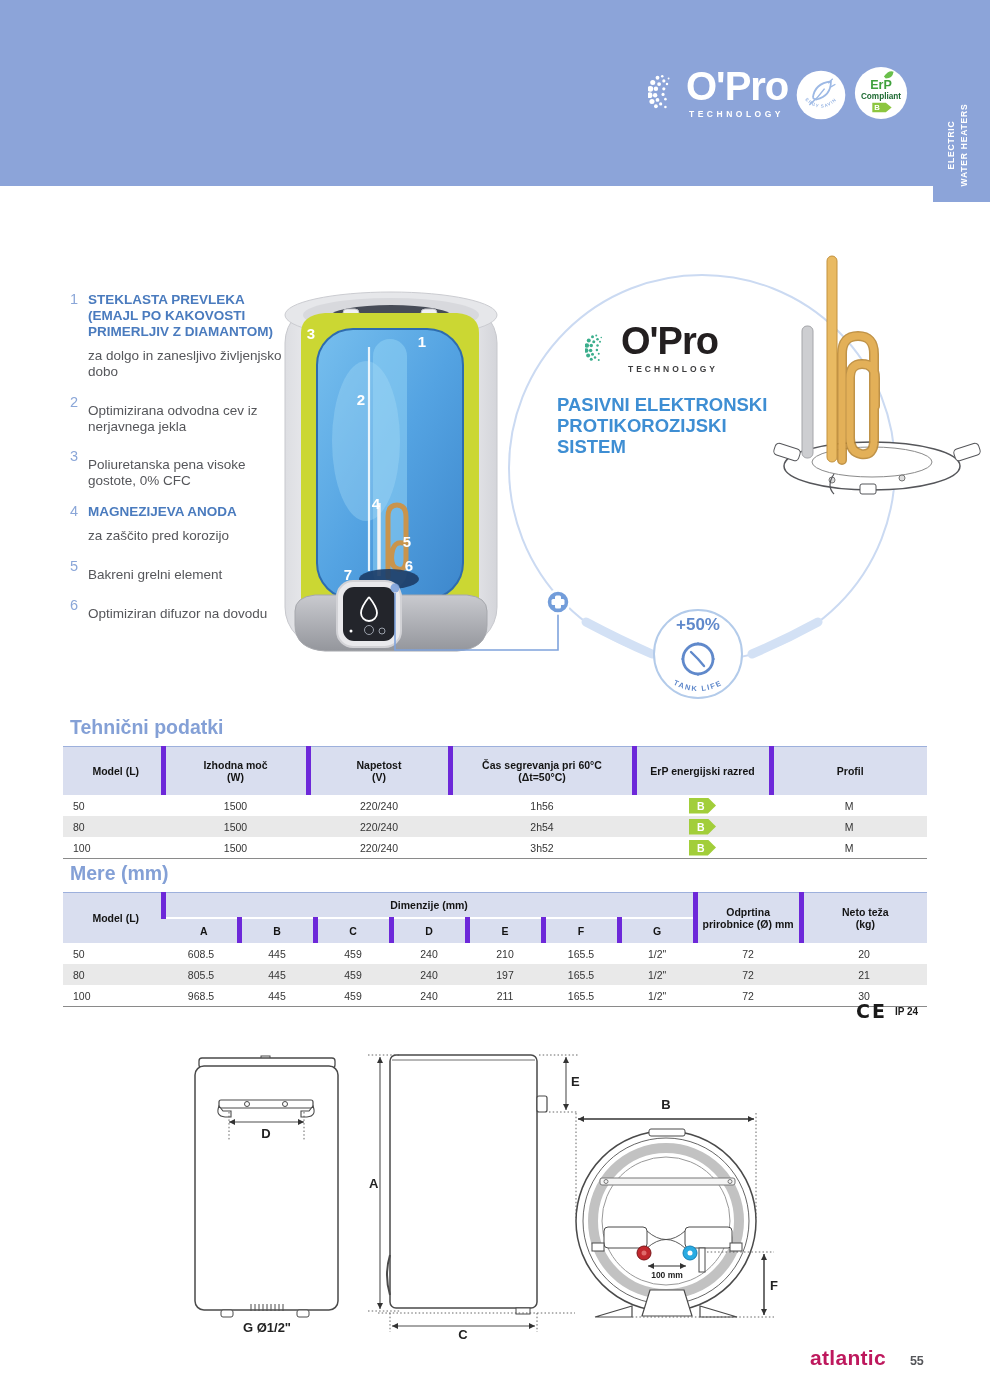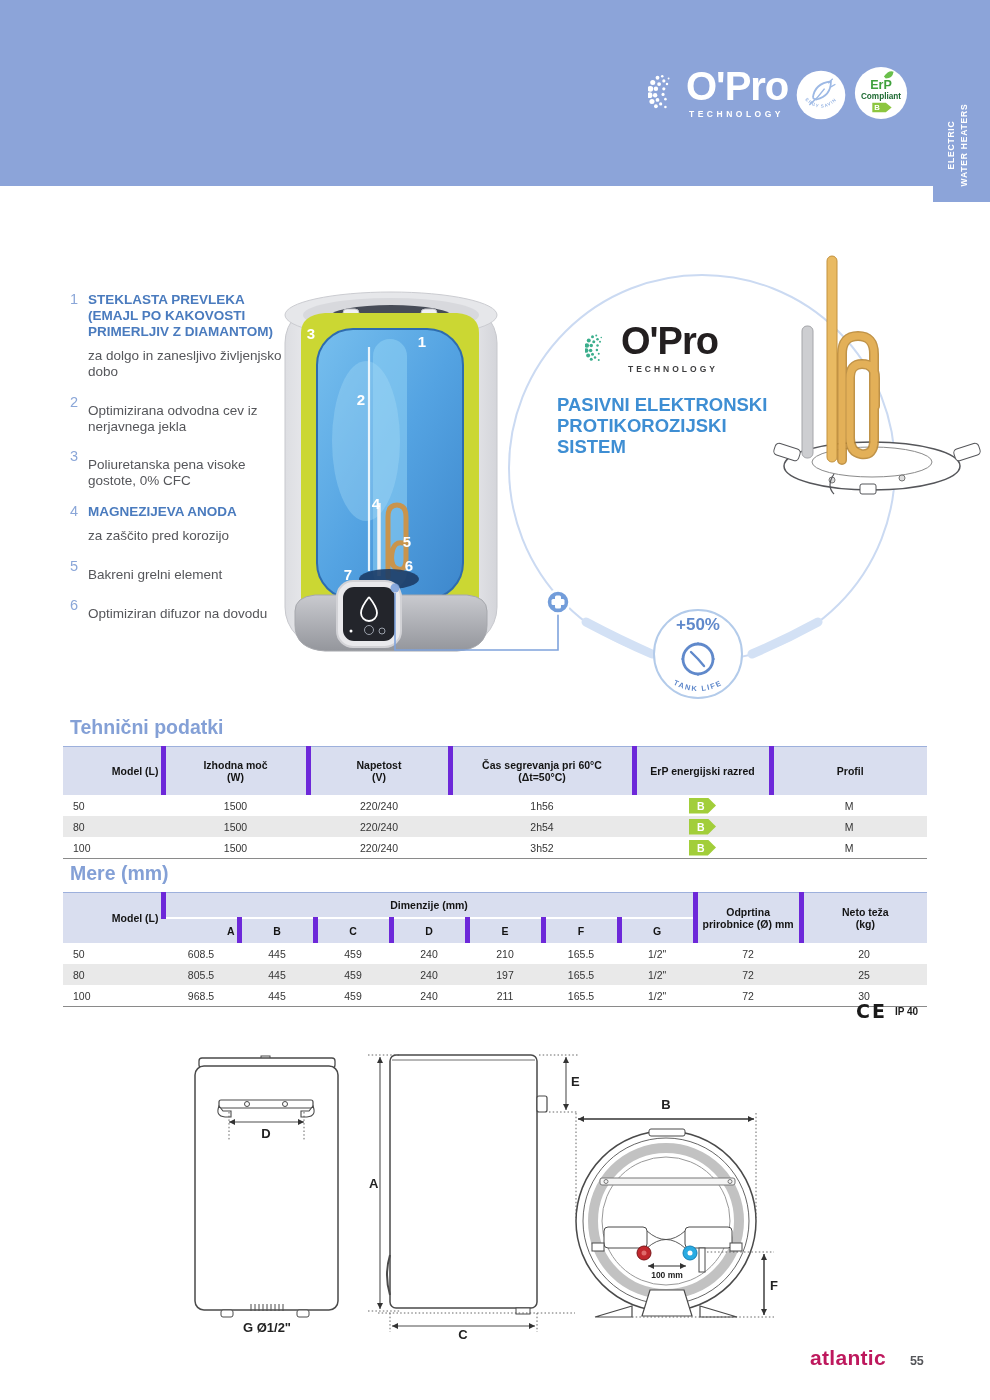--- a/index.html
+++ b/index.html
@@ -33,21 +33,21 @@
   .opro-sub{font-size:8.5px;letter-spacing:3px;color:#3d3d3f;font-weight:bold;margin-left:10px;margin-top:4px;text-align:right;}
   .pasivni{position:absolute;left:557px;top:394px;font-size:18.5px;font-weight:bold;color:#3E8ED3;line-height:1.14;width:230px;}
   .opro-text{position:absolute;left:557px;top:438px;width:222px;font-size:13.5px;line-height:1.21;color:#55565A;}
   
   .section-h{font-size:19.5px;color:#84A0D6;font-weight:bold;margin:0 0 7px 7px;}
   .sec-tech{position:absolute;left:63px;top:716px;width:864px;}
   .sec-mere{position:absolute;left:63px;top:862px;width:864px;}
   table.t{border-collapse:collapse;width:864px;table-layout:fixed;border-bottom:1px solid #8a8a8a;}
   table.t thead th{background:#D9DEEF;font-size:10.5px;font-weight:bold;color:#141414;
      border-left:5px solid #6d28d9;padding:1px 2px;text-align:center;vertical-align:middle;border-top:1px solid #9DB0DC;}
-  table.t thead th:first-child{border-left:none;text-align:right;padding-left:10px;}
+  table.t thead th:first-child{border-left:none;text-align:center;padding-left:10px;}
   table.t td{font-size:10.5px;color:#353535;text-align:center;height:21px;padding:0 2px;}
   table.t td.al{text-align:left;padding-left:10px;}
   table.t tr.alt td{background:#E9E9E9;}
   .t1 thead th{height:46px;}
   .t2 thead th{height:22px;}
   .t2 thead tr.letters th{border-top:2px solid #fff;}
   .hl2{font-weight:bold;}
   .erp-badge{display:inline-block;width:27px;height:16px;line-height:16px;background:#A2CE3A;color:#fff;
      font-size:10.5px;font-weight:bold;text-align:left;padding-left:8px;box-sizing:border-box;
      clip-path:polygon(0 0,70% 0,100% 50%,70% 100%,0 100%);}
@@ -407,41 +407,41 @@
           <tr class="alt">
             <td class="al">80</td>
             <td>805.5</td>
             <td>445</td>
             <td>459</td>
             <td>240</td>
             <td>197</td>
             <td>165.5</td>
             <td>1/2"</td>
             <td>72</td>
-            <td>25</td>
+            <td>21</td>
           </tr>
           <tr>
             <td class="al">100</td>
             <td>968.5</td>
             <td>445</td>
             <td>459</td>
             <td>240</td>
             <td>211</td>
             <td>165.5</td>
             <td>1/2"</td>
             <td>72</td>
             <td>30</td>
           </tr>
         </tbody>
     </table>
   </div>
 
   <div class="ce-row">
     <span class="ce-mark">CE</span>
-    <span class="ip-mark">IP 40</span>
+    <span class="ip-mark">IP 24</span>
   </div>
 
   <svg class="d1" viewBox="0 0 165 292">
     <defs>
       <marker id="d1aS" markerWidth="8" markerHeight="6" refX="1" refY="3" orient="auto" markerUnits="userSpaceOnUse">
           <path d="M7,0 L1,3 L7,6 Z" fill="#333"></path>
         </marker>
       <marker id="d1aE" markerWidth="8" markerHeight="6" refX="7" refY="3" orient="auto" markerUnits="userSpaceOnUse">
           <path d="M1,0 L7,3 L1,6 Z" fill="#333"></path>
         </marker>

